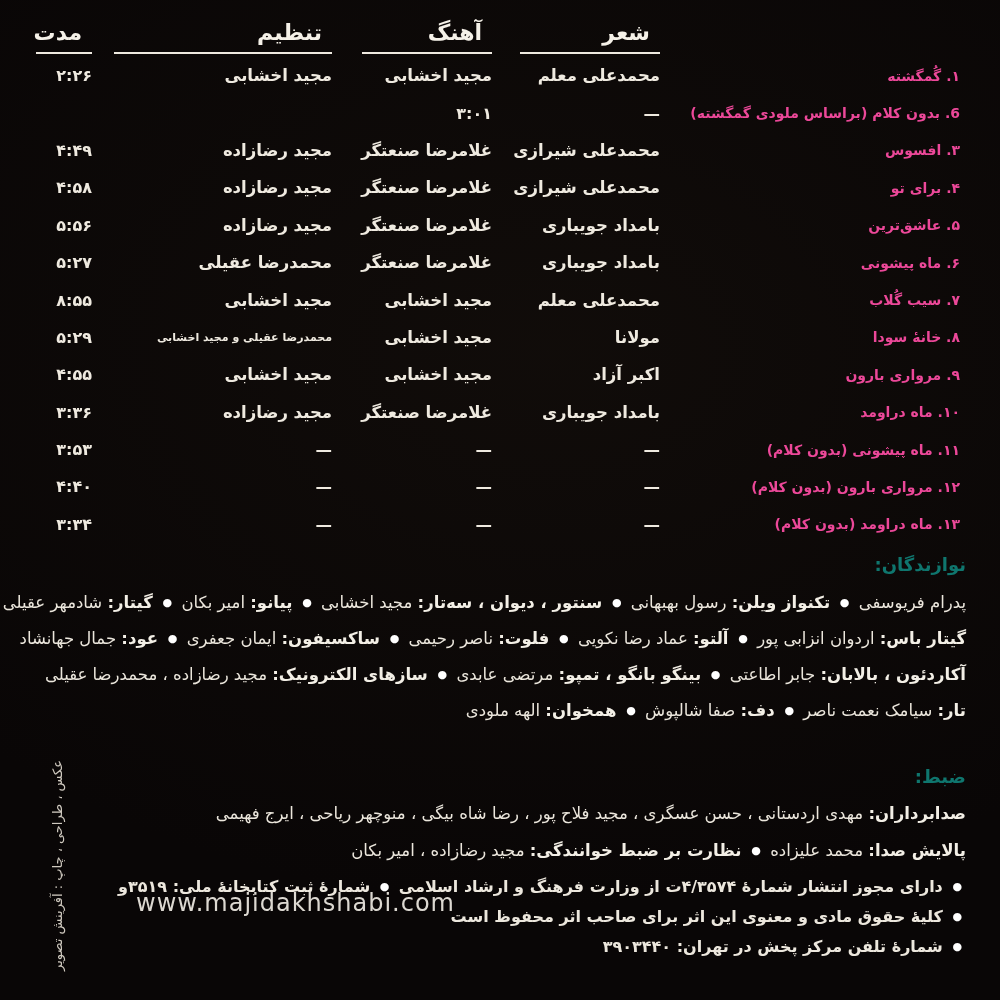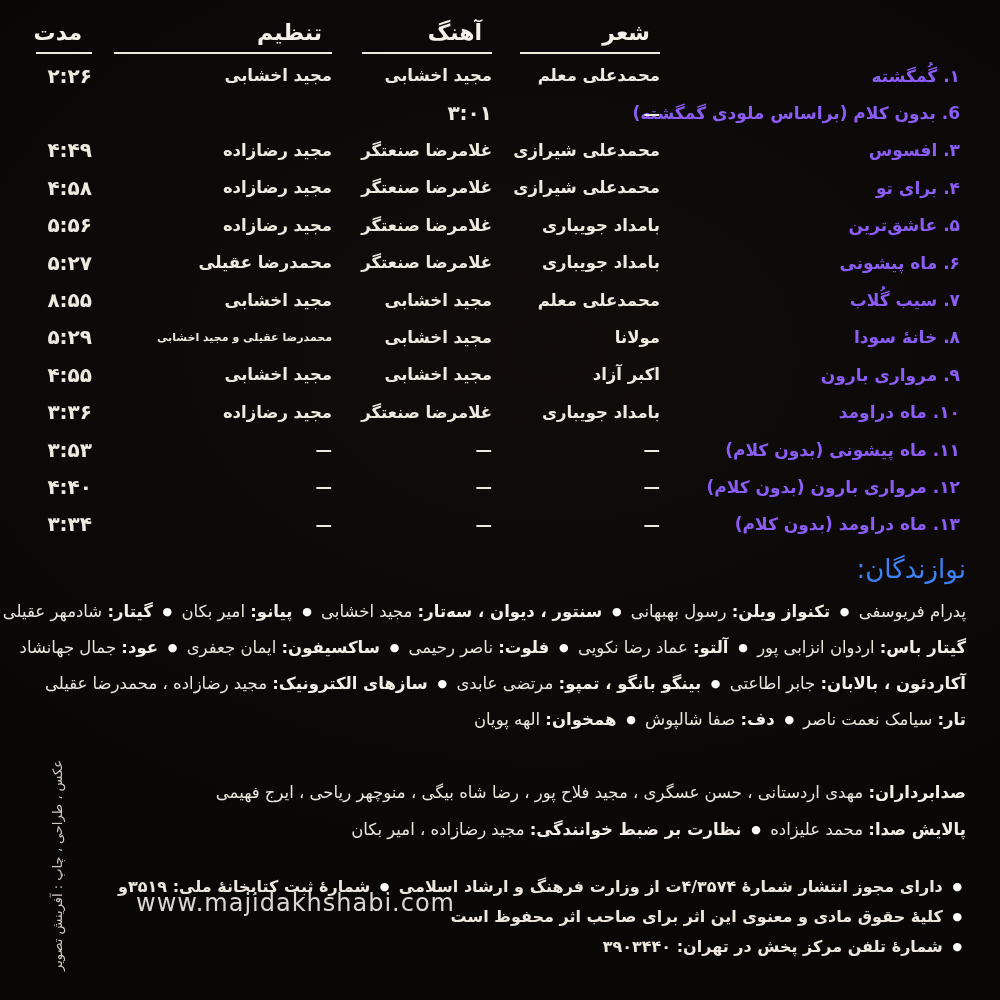--- a/index.html
+++ b/index.html
@@ -16,26 +16,26 @@
   
   #tracklist{top:20px;right:40px;left:30px;}
   .tgrid{display:grid;grid-template-columns:300px 168px 160px 240px 62px;direction:rtl;}
   .thead .hcell{font-weight:bold;font-size:22px;color:#f5f1e8;}
   .thead .hcell .htxt{display:block;padding-inline-start:10px;}
   .thead .rule{border-top:2px solid #eee9df;margin-top:7px;height:0;}
   .rule.w-sher{width:140px;} .rule.w-ahang{width:130px;} .rule.w-tanzim{width:218px;} .rule.w-modat{width:56px;}
   #track-rows{margin-top:3px;}
   .trow{display:grid;grid-template-columns:300px 168px 160px 240px 62px;direction:rtl;height:37.4px;align-items:center;}
   .trow .c{font-weight:bold;font-size:16.5px;white-space:nowrap;color:#efeae0;}
-  .trow .c.title{color:#8b5cf6;font-size:17px;}
+  .trow .c.title{color:#ec4899;font-size:14px;}
   .trow .c.small{font-size:11px;}
   .trow .c.merged{grid-column:3 / span 2;text-align:center;padding-inline-end:246px;}
-  .trow .c.modat{font-size:20px;letter-spacing:1px;}
+  .trow .c.modat{font-size:16px;letter-spacing:1px;}
   
-  .section-heading{font-weight:normal;font-size:26px;color:#3b82f6;}
+  .section-heading{font-weight:bold;font-size:18px;color:#0f766e;}
   #musicians{top:554px;right:34px;left:60px;}
   #musicians .lines{margin-top:10px;}
   .credit-line{font-size:16.5px;line-height:36px;white-space:nowrap;color:#ece7dd;}
   .credit-line .b{font-weight:bold;color:#f3efe6;}
   .credit-line .dot{font-size:11px;vertical-align:2px;padding:0 4px;color:#ffffff;}
   #recording{top:766px;right:34px;left:60px;}
   #recording .lines{margin-top:8px;}
   #recording .credit-line{line-height:37px;}
   #legal{top:872px;right:34px;left:60px;}
   #legal .credit-line{line-height:30px;font-weight:bold;font-size:16px;}
@@ -158,25 +158,26 @@
       </div>
     </div>
 </div>
 
 <div id="musicians" class="abs">
   <div class="section-heading">نوازندگان:</div>
   <div class="lines">
     <div class="credit-line"><span>پدرام فریوسفی </span><span class="dot">●</span><span class="b"> تکنواز ویلن:</span><span> رسول بهبهانی </span><span class="dot">●</span><span class="b"> سنتور ، دیوان ، سه‌تار:</span><span> مجید اخشابی </span><span class="dot">●</span><span class="b"> پیانو:</span><span> امیر بکان </span><span class="dot">●</span><span class="b"> گیتار:</span><span> شادمهر عقیلی</span></div>
     <div class="credit-line"><span class="b">گیتار باس:</span><span> اردوان انزابی پور </span><span class="dot">●</span><span class="b"> آلتو:</span><span> عماد رضا نکویی </span><span class="dot">●</span><span class="b"> فلوت:</span><span> ناصر رحیمی </span><span class="dot">●</span><span class="b"> ساکسیفون:</span><span> ایمان جعفری </span><span class="dot">●</span><span class="b"> عود:</span><span> جمال جهانشاد</span></div>
     <div class="credit-line"><span class="b">آکاردئون ، بالابان:</span><span> جابر اطاعتی </span><span class="dot">●</span><span class="b"> بینگو بانگو ، تمپو:</span><span> مرتضی عابدی </span><span class="dot">●</span><span class="b"> سازهای الکترونیک:</span><span> مجید رضازاده ، محمدرضا عقیلی</span></div>
-    <div class="credit-line"><span class="b">تار:</span><span> سیامک نعمت ناصر </span><span class="dot">●</span><span class="b"> دف:</span><span> صفا شالپوش </span><span class="dot">●</span><span class="b"> همخوان:</span><span> الهه پویان</span></div>
+    <div class="credit-line"><span class="b">تار:</span><span> سیامک نعمت ناصر </span><span class="dot">●</span><span class="b"> دف:</span><span> صفا شالپوش </span><span class="dot">●</span><span class="b"> همخوان:</span><span> الهه ملودی</span></div>
   </div>
 </div>
 
 <div id="recording" class="abs">
+  <div class="section-heading">ضبط:</div>
   <div class="lines">
     <div class="credit-line"><span class="b">صدابرداران:</span><span> مهدی اردستانی ، حسن عسگری ، مجید فلاح پور ، رضا شاه بیگی ، منوچهر ریاحی ، ایرج فهیمی</span></div>
     <div class="credit-line"><span class="b">پالایش صدا:</span><span> محمد علیزاده </span><span class="dot">●</span><span class="b"> نظارت بر ضبط خوانندگی:</span><span> مجید رضازاده ، امیر بکان</span></div>
   </div>
 </div>
 
 <div id="legal" class="abs">
   <div class="credit-line"><span class="dot">●</span><span> دارای مجوز انتشار شمارهٔ ۴/۳۵۷۴ت از وزارت فرهنگ و ارشاد اسلامی   </span><span class="dot">●</span><span> شمارهٔ ثبت کتابخانهٔ ملی: ۳۵۱۹و</span></div>
   <div class="credit-line"><span class="dot">●</span><span> کلیهٔ حقوق مادی و معنوی این اثر برای صاحب اثر محفوظ است</span></div>
   <div class="credit-line"><span class="dot">●</span><span> شمارهٔ تلفن مرکز پخش در تهران: ۳۹۰۳۴۴۰</span></div>

